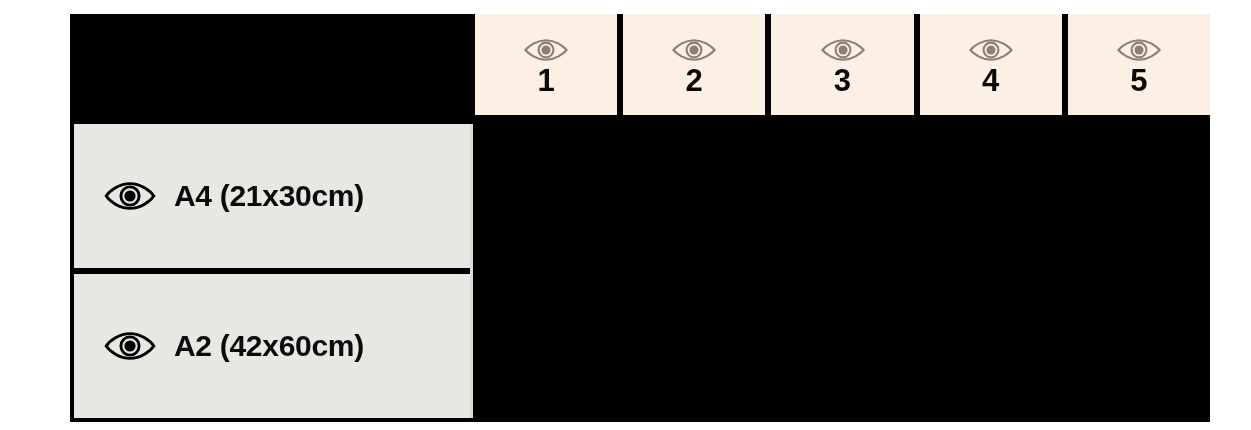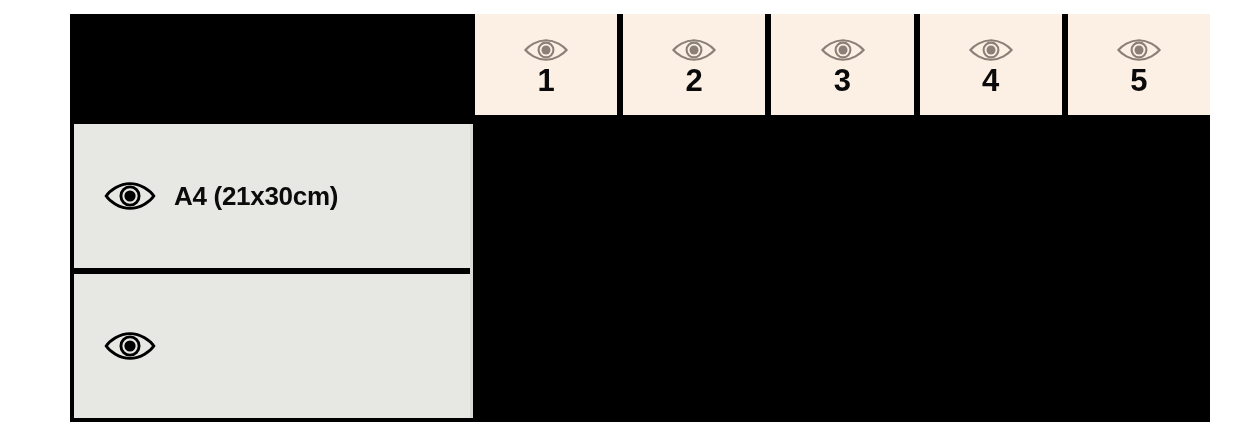--- a/index.html
+++ b/index.html
@@ -93,21 +93,21 @@
     box-sizing: border-box;
   }
   .row-label-eye {
     display: block;
     width: 52px;
     height: 32px;
     flex: 0 0 auto;
     line-height: 0;
   }
   .row-label-text {
-    font-size: 26px;
+    font-size: 30px;
     font-weight: 700;
     color: #0b0b0b;
     letter-spacing: -0.3px;
     white-space: nowrap;
     font-family: "Liberation Sans", sans-serif;
   }
 
   
   .body-grid {
     position: absolute;
@@ -221,20 +221,21 @@
 
 
     <div class="row-label-cell">
       <span class="row-label-eye">
         <svg viewBox="0 0 52 32" width="52" height="32" aria-hidden="true">
           <path d="M26 3.6 C36.6 3.6 46.2 10.6 49.8 16 C46.2 21.4 36.6 28.4 26 28.4 C15.4 28.4 5.8 21.4 2.2 16 C5.8 10.6 15.4 3.6 26 3.6 Z" fill="none" stroke="#000000" stroke-width="2.9"></path>
           <circle cx="26" cy="16" r="9.1" fill="none" stroke="#000000" stroke-width="2.9"></circle>
           <circle cx="26" cy="16" r="5.6" fill="#000000"></circle>
         </svg>
       </span>
+      <span class="row-label-text">A2 (42x60cm)</span>
     </div>
 
   </div>
 
   <div class="label-divider"></div>
 
   <div class="body-grid">
 
     <div class="body-row">
       <div class="body-cell"></div>

